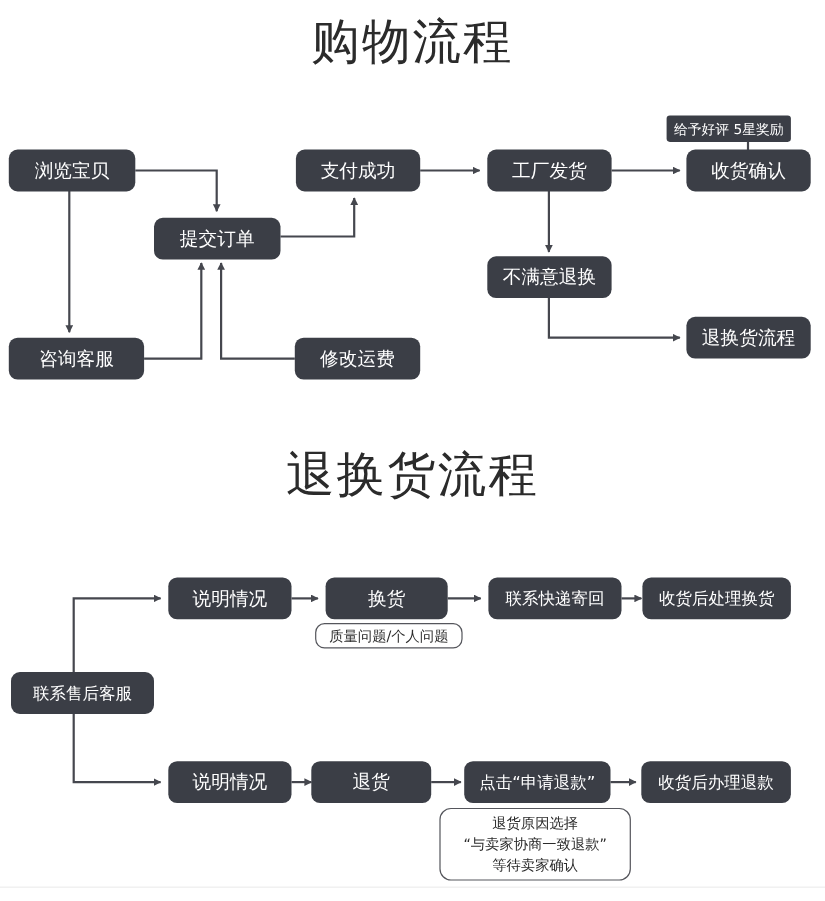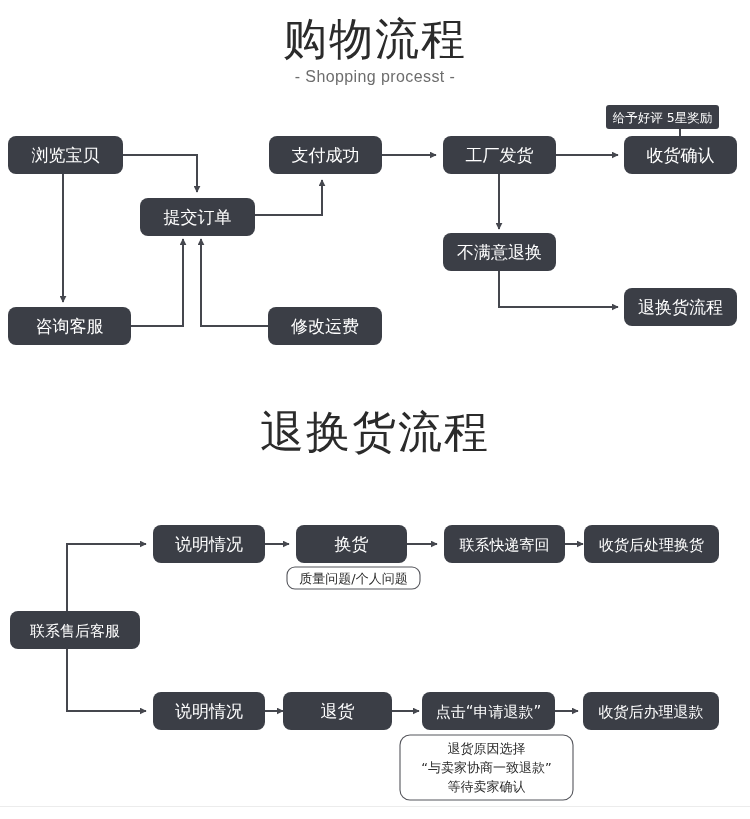--- a/index.html
+++ b/index.html
@@ -103,21 +103,20 @@
     background: #ececec;
   }
 </style>
 </head>
 <body>
 
 <div id="page">
 
   <div class="section-head" style="top:12px;">
     <div class="section-title">购物流程</div>
-    <div class="section-sub">- Shopping processt -</div>
   </div>
 
   <div class="section-head" style="top:405px;">
     <div class="section-title">退换货流程</div>
   </div>
 
   <div class="flow">
     <svg width="750" height="819" viewBox="0 0 750 819" xmlns="http://www.w3.org/2000/svg">
       <defs>
         <marker id="arrow" viewBox="0 0 10 10" refX="9" refY="5" markerWidth="7" markerHeight="7" orient="auto-start-reverse" markerUnits="userSpaceOnUse">

